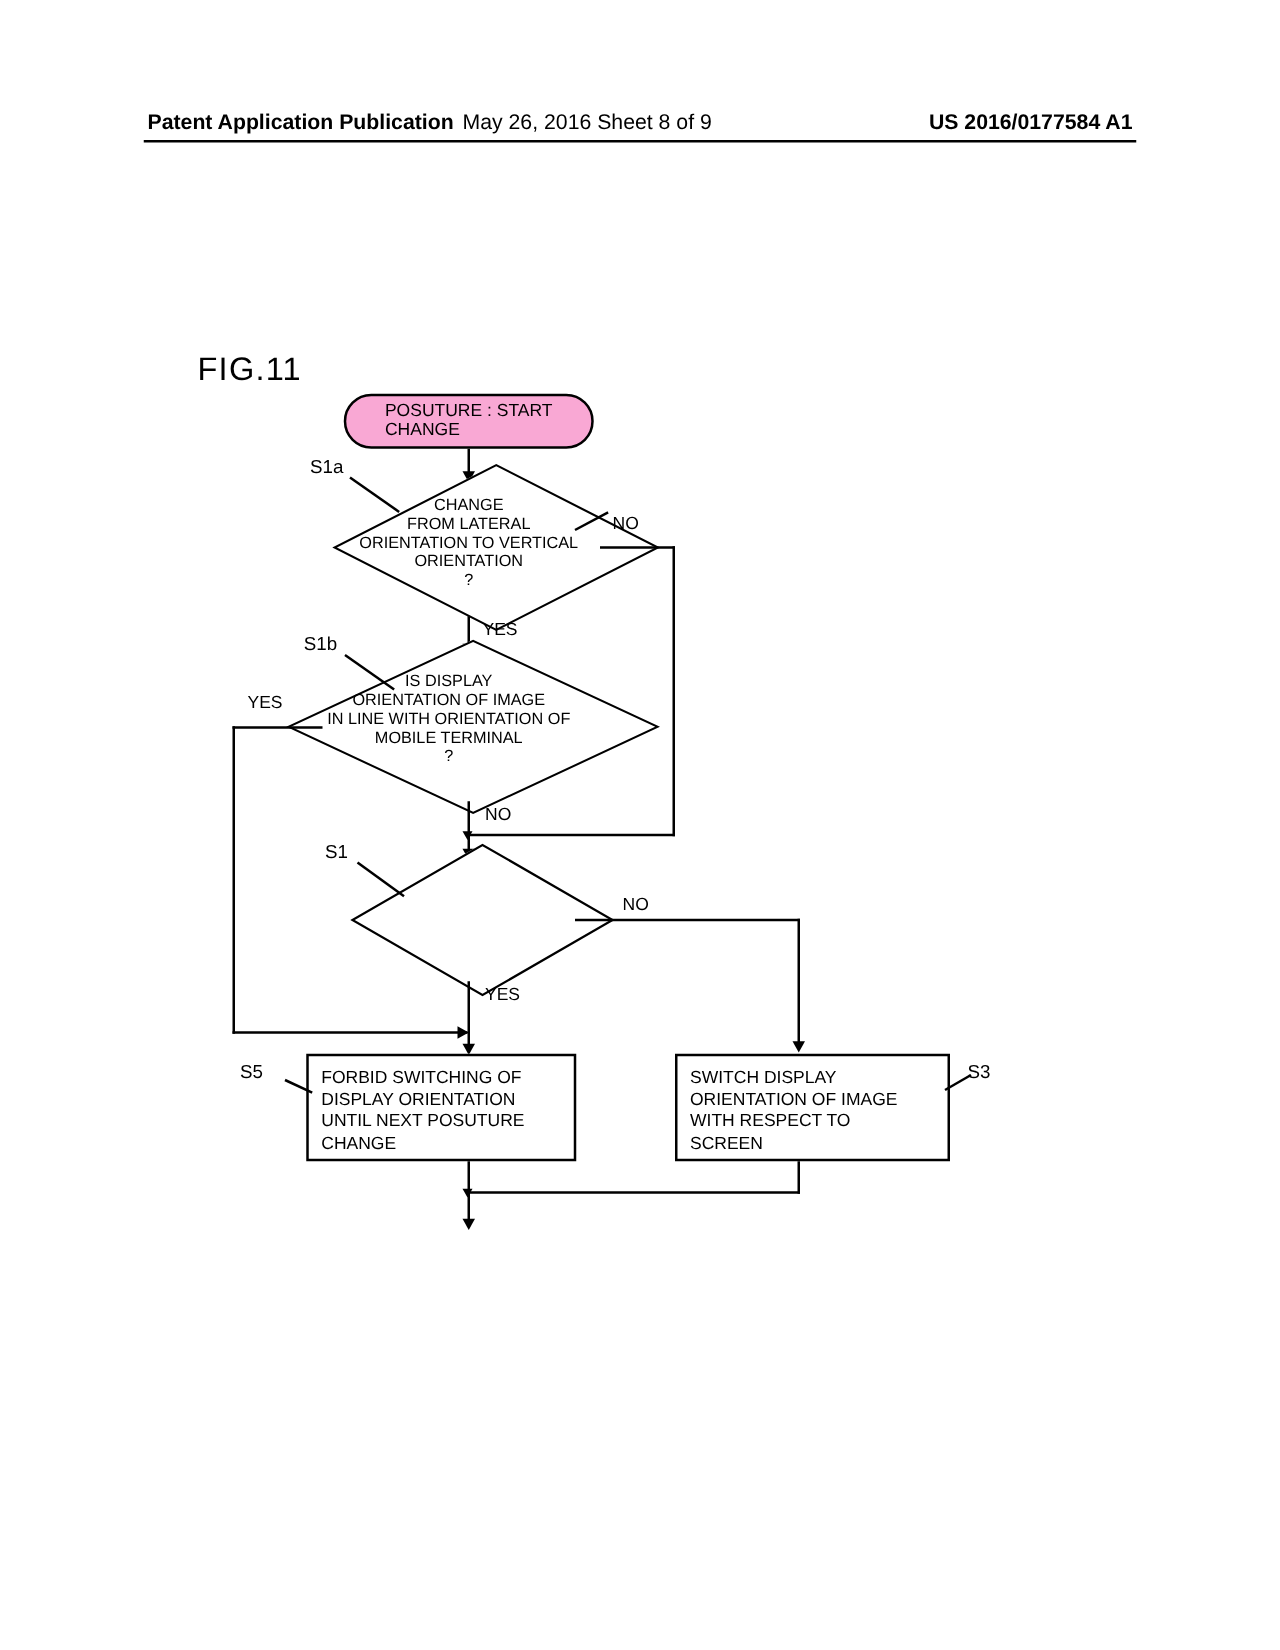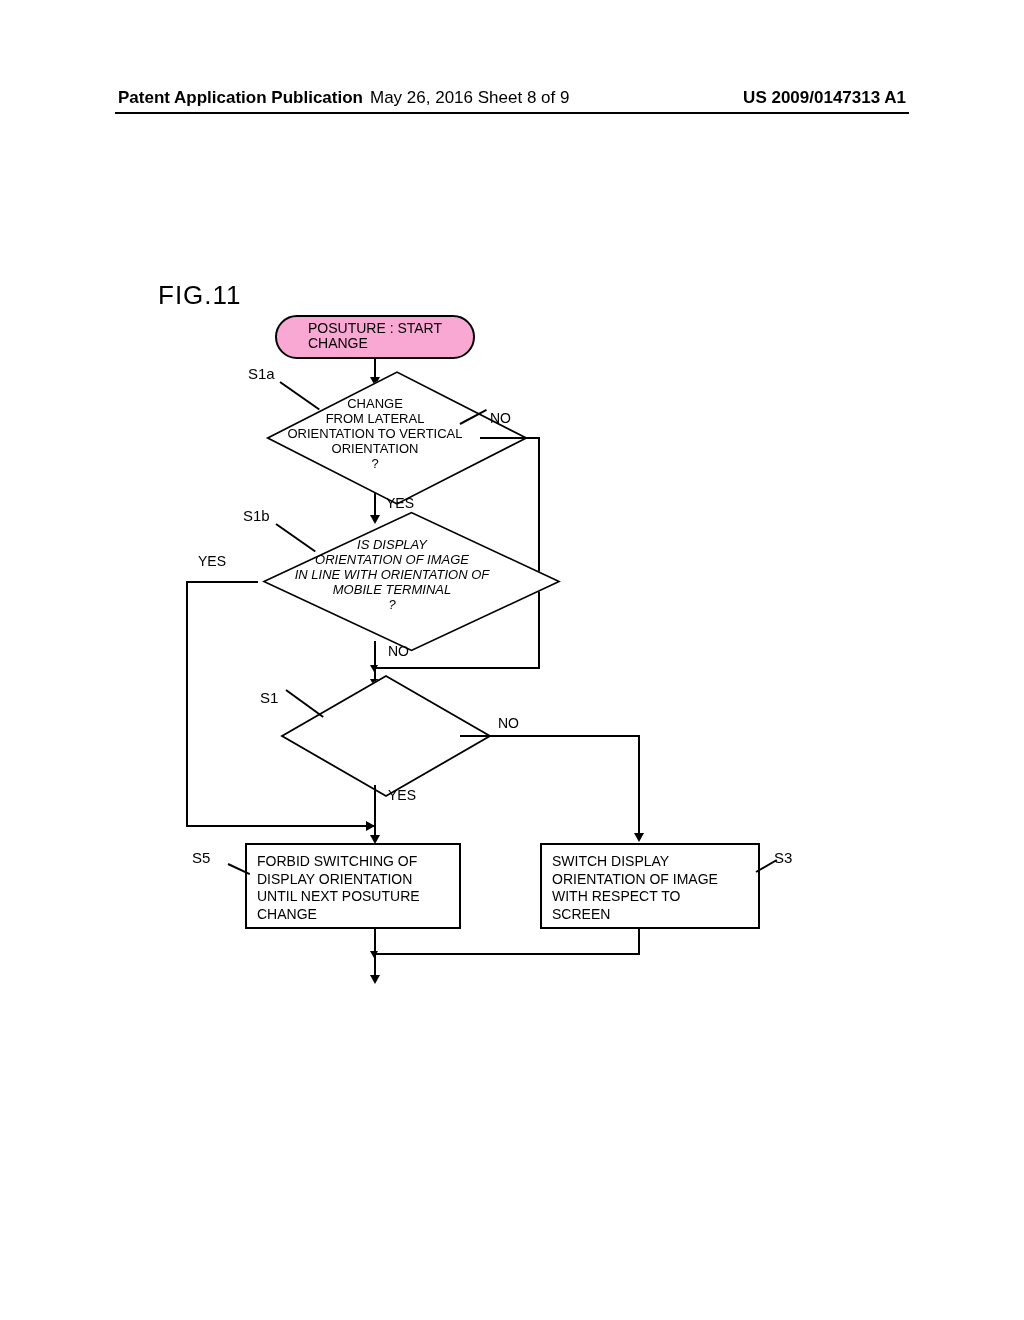--- a/index.html
+++ b/index.html
@@ -139,21 +139,21 @@
     background: #000;
     transform-origin: left center;
   }
 </style>
 </head>
 <body>
 
 <div class="header">
   <span class="header-left">Patent Application Publication</span>
   <span class="header-center">May 26, 2016  Sheet 8 of 9</span>
-  <span class="header-right">US 2009/0147313 A1</span>
+  <span class="header-right">US 2016/0177584 A1</span>
 </div>
 <div class="header-rule"></div>
 
 <div class="fig-label">FIG.11</div>
 
 <div class="chart">
 
   <div class="terminator" style="left:95px; top:0px; width:200px; height:44px; padding-top:4px;">
     <div style="display:inline-block; text-align:left; line-height:1.05;">
       <span>POSUTURE</span>
@@ -184,21 +184,21 @@
   <div class="leader" style="left:280px; top:108px; width:30px; transform:rotate(-28deg);"></div>
 
   <div class="hline" style="left:300px; top:122px; width:60px;"></div>
   <div class="vline" style="left:358px; top:122px; height:232px;"></div>
   <div class="hline" style="left:196px; top:352px; width:164px;"></div>
 
   <div class="small-label" style="left:206px; top:180px;">YES</div>
   <div class="vline" style="left:194px; top:178px; height:24px;"></div>
   <div class="arrow-down" style="left:190px; top:200px;"></div>
 
-  <div class="diamond-wrap" style="left:82px; top:207px; width:260px; height:120px;font-style:italic;">
+  <div class="diamond-wrap" style="left:49px; top:207px; width:260px; height:120px;">
     <div class="diamond" style="left:72px; top:-18px; width:155px; height:155px; transform: rotate(45deg) skew(-20deg,-20deg);"></div>
     <div class="diamond-text" style="top:16px; left:0;">
       <span style="white-space:pre-line;">IS DISPLAY
 ORIENTATION OF IMAGE
 IN LINE WITH ORIENTATION OF
 MOBILE TERMINAL
 ?</span>
     </div>
   </div>
   <div class="step-label" style="left:63px; top:192px;">S1b</div>
@@ -212,21 +212,21 @@
 
   <div class="small-label" style="left:208px; top:328px;">NO</div>
   <div class="vline" style="left:194px; top:326px; height:44px;"></div>
   <div class="arrow-down" style="left:190px; top:364px;"></div>
 
   <div class="arrow-down" style="left:190px; top:350px; border-top-width:7px; border-left-width:4px; border-right-width:4px;"></div>
 
   <div class="diamond-wrap" style="left:105px; top:372px; width:180px; height:100px;">
     <div class="diamond" style="left:42px; top:-10px; width:118px; height:118px; transform: rotate(45deg) skew(-15deg,-15deg);"></div>
   </div>
-  <div class="step-label" style="left:80px; top:374px;text-align:right;">S1</div>
+  <div class="step-label" style="left:80px; top:358px;text-align:right;">S1</div>
   <div class="leader" style="left:106px; top:374px; width:46px; transform:rotate(36deg);"></div>
 
   <div class="small-label" style="left:318px; top:400px;">NO</div>
   <div class="hline" style="left:280px; top:420px; width:180px;"></div>
   <div class="vline" style="left:458px; top:420px; height:100px;"></div>
   <div class="arrow-down" style="left:454px; top:518px;"></div>
 
   <div class="small-label" style="left:208px; top:472px;">YES</div>
   <div class="vline" style="left:194px; top:470px; height:54px;"></div>
   <div class="arrow-down" style="left:190px; top:520px;"></div>

